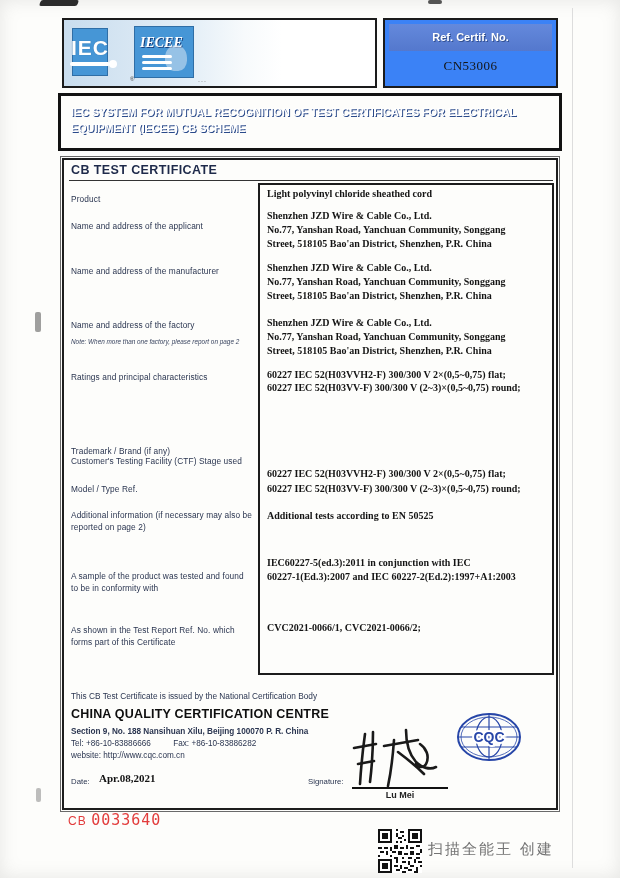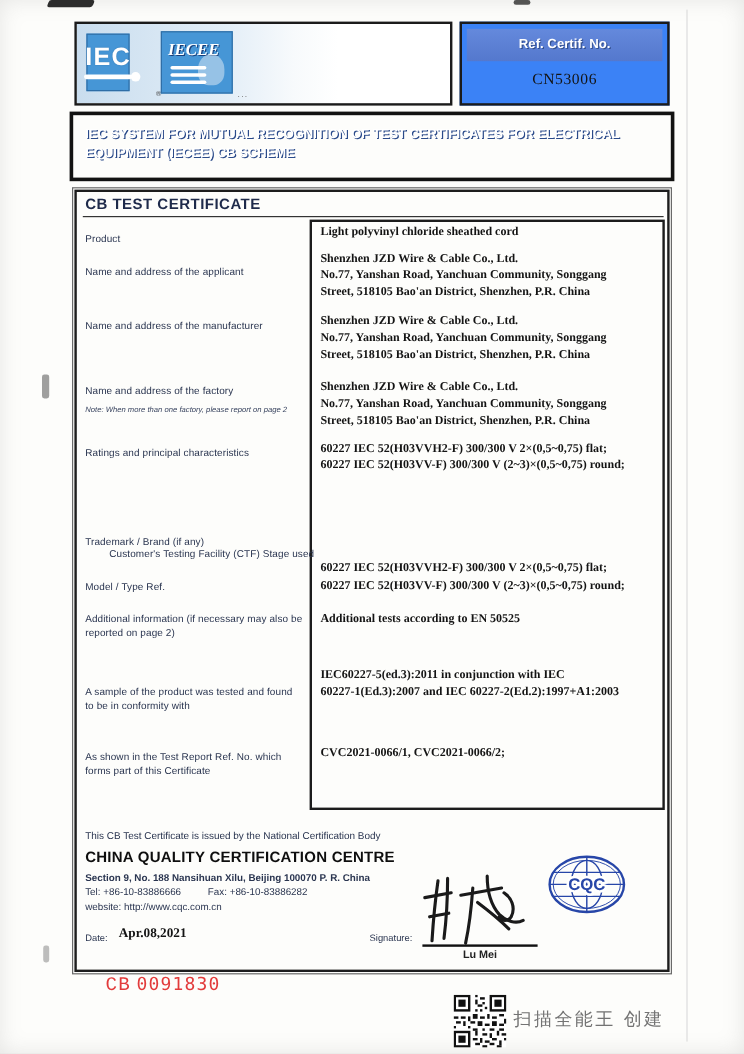--- a/index.html
+++ b/index.html
@@ -88,21 +88,21 @@
   .fvalue {
     left:267px; width:284px; font-family:"Liberation Serif", serif; font-weight:bold;
     font-size:10px; color:#141414; line-height:14px; white-space:pre-line;
   }
   .l0 { top:194px; } .v0 { top:187px; }
   .l1 { top:221px; } .v1 { top:209px; }
   .l2 { top:266px; } .v2 { top:261px; }
   .l3 { top:320px; } .n3 { top:338px; } .v3 { top:316px; }
   .l4 { top:372px; } .v4 { top:368px; line-height:13px; }
   .l5 { top:400px;margin-top:46px; }
-  .l6 { top:456px;margin-left:20px; }
+  .l6 { top:456px; }
   .l7 { top:484px; } .v7 { top:466px; line-height:15px; }
   .l8 { top:510px; } .v8 { top:509px; }
   .l9 { top:571px; } .v9 { top:556px; }
   .l10 { top:625px; } .v10 { top:621px; }
 
   .issued { left:71px; top:691px; font-size:8.3px; color:#2a3550; }
 
   
   .cqc-name { left:71px; top:707px; font-size:12.5px; font-weight:bold; color:#0e0e0e; letter-spacing:.2px; }
   .cqc-address { left:71px; top:727px; font-size:8.2px; color:#2a3550;font-weight:bold; }
@@ -112,21 +112,21 @@
   .date-label { left:71px; top:777px; font-size:7.8px; color:#2a3550; }
   .date-value { left:99px; top:772px; font-family:"Liberation Serif", serif; font-size:11px; font-weight:bold; color:#141414; }
   .sig-label { left:308px; top:777px; font-size:7.8px; color:#2a3550; }
   .sig-line { left:352px; top:787px; width:96px; height:2px; background:#111; }
   .signer { left:352px; top:790px; width:96px; text-align:center; font-size:9px; font-weight:bold; color:#222; }
   .sig-svg { left:346px; top:726px; }
   .cqc-logo-svg { left:455px; top:711px; }
 
   
   .cb-mark { left:68px; top:811px; color:#e23b3b; }
-  .cb-mark .prefix { font-family:Liberation Mono, monospace; font-size:16px; letter-spacing:1px;margin-left:20px; }
+  .cb-mark .prefix { font-family:Liberation Sans, sans-serif; font-size:12px; letter-spacing:1px; }
   .cb-mark .num { font-family:"DejaVu Sans Mono", monospace; font-size:15px; letter-spacing:1px; }
   .qr { left:378px; top:829px; }
   .scan-caption { left:428px; top:840px; font-size:15px; color:#737373; letter-spacing:2px;
     font-family:"DejaVu Sans", sans-serif; }
 </style>
 </head>
 <body>
 
 <div class="page">
 
@@ -237,21 +237,21 @@
       <ellipse cx="34" cy="26" rx="28" ry="20" stroke-width="0.8"></ellipse>
       <ellipse cx="34" cy="26" rx="13" ry="20" stroke-width="1.2"></ellipse>
       <path d="M6 16 L62 16 M3 26 L65 26 M6 36 L62 36" stroke-width="1.2"></path>
       <path d="M34 3 L34 49" stroke-width="1.2"></path>
     </g>
     <text x="34" y="31" text-anchor="middle" font-family="Liberation Sans, sans-serif" font-size="14" font-weight="bold" fill="#2746a8" stroke="#ffffff" stroke-width="4" paint-order="stroke">CQC</text>
   </svg>
 
   <div class="abs cb-mark">
     <span class="prefix">CB</span>
-    <span class="num">0091830</span>
+    <span class="num">0033640</span>
   </div>
 
   <svg class="abs qr" width="44" height="44" viewBox="0 0 22 22">
     <rect width="22" height="22" fill="#fff"></rect>
     <g fill="#111">
       <rect x="0" y="0" width="7" height="7"></rect>
         <rect x="15" y="0" width="7" height="7"></rect>
         <rect x="0" y="15" width="7" height="7"></rect>
       <rect x="1" y="1" width="5" height="5" fill="#fff"></rect>
         <rect x="16" y="1" width="5" height="5" fill="#fff"></rect>

